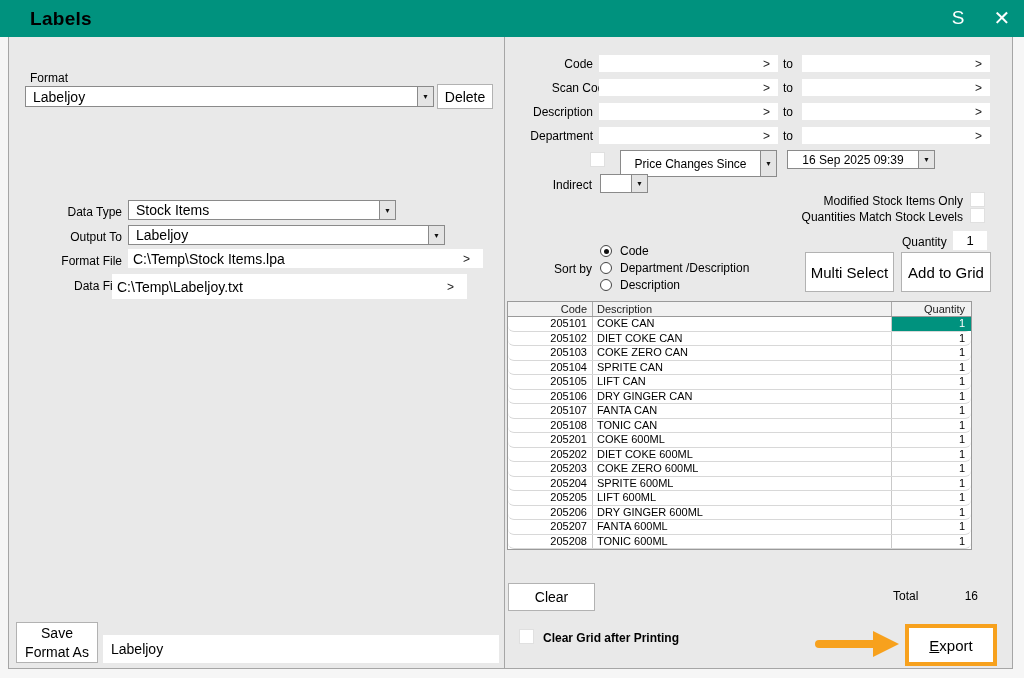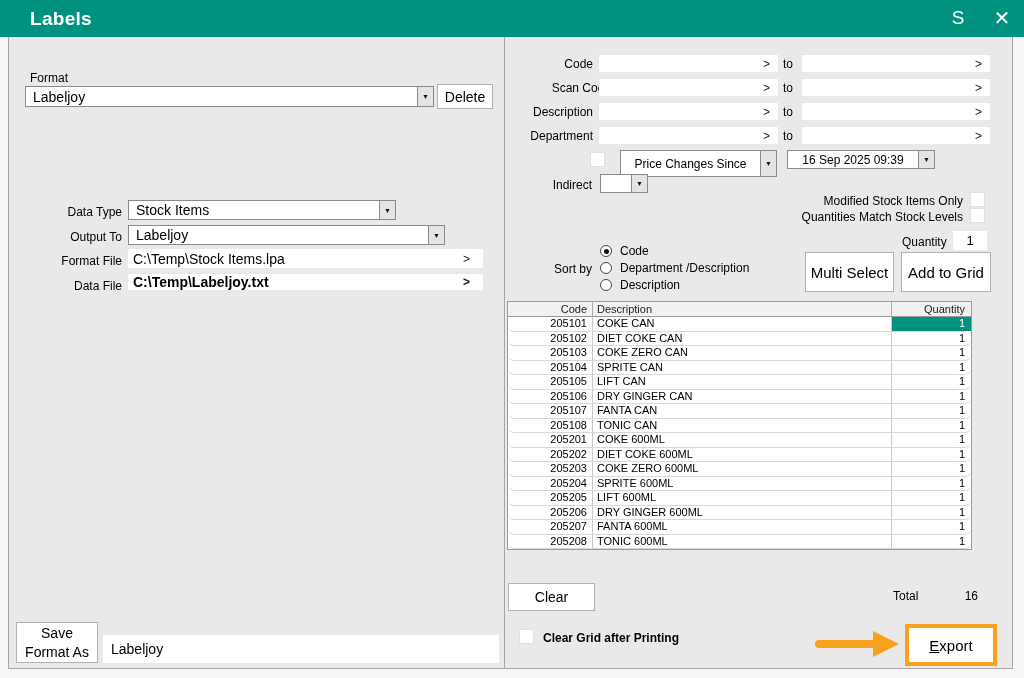--- a/index.html
+++ b/index.html
@@ -3,21 +3,21 @@
 <meta charset="utf-8">
 <style>
   * { margin:0; padding:0; box-sizing:border-box; }
   html,body { width:1024px; height:678px; overflow:hidden; }
   body {
     font-family:"Liberation Sans","DejaVu Sans",sans-serif;
     background:#f6f6f6; position:relative; color:#000;
   }
   
   .titlebar { position:absolute; left:0; top:0; width:1024px; height:37px; background:#00927E; }
-  .titlebar .title { position:absolute; left:30px; top:0; line-height:37px; color:#ffffff; font-size:19px; font-weight:600; letter-spacing:.3px; }
+  .titlebar .title { position:absolute; left:30px; top:0; line-height:37px; color:#000000; font-size:19px; font-weight:600; letter-spacing:.3px; }
   .tb-btn { position:absolute; top:0; width:28px; text-align:center; line-height:36px; color:#fff; font-size:19px; cursor:default; }
   .tb-s { left:944px; }
   .tb-x { left:988px; font-size:20px; font-weight:300; }
 
   
   .dialog-body { position:absolute; left:8px; top:37px; width:1005px; height:632px;
     background:#E9E9E9; border-left:1px solid #A6A6A6; border-right:1px solid #A6A6A6; border-bottom:1px solid #A6A6A6; }
   .divider { position:absolute; left:504px; top:37px; width:1px; height:632px; background:#A6A6A6; }
 
   .lbl { position:absolute; font-size:12px; color:#000; white-space:nowrap; }
@@ -95,21 +95,21 @@
   <span class="dd-btn">▼</span>
 </div>
 
 <span class="lbl rlbl" style="left:30px; top:254px; width:92px;">Format File</span>
 <div class="pfield" style="left:128px; top:249px; width:355px; height:19px;">
   <span>C:\Temp\Stock Items.lpa</span>
   <span class="gt">&gt;</span>
 </div>
 
 <span class="lbl rlbl" style="left:30px; top:279px; width:92px;">Data File</span>
-<div class="pfield" style="left:128px; top:274px; width:355px; height:16px;font-weight:bold;">
+<div class="pfield" style="left:112px; top:274px; width:355px; height:25px;">
   <span>C:\Temp\Labeljoy.txt</span>
   <span class="gt">&gt;</span>
 </div>
 
 <div class="save-fa-btn">Save Format As</div>
 <div class="save-field">Labeljoy</div>
 
 <span class="lbl rlbl" style="left:504px; top:57px; width:89px;">Code</span>
 <div class="ffield" style="left:599px; top:55px; width:179px; height:17px;">
     <span>&gt;</span>

